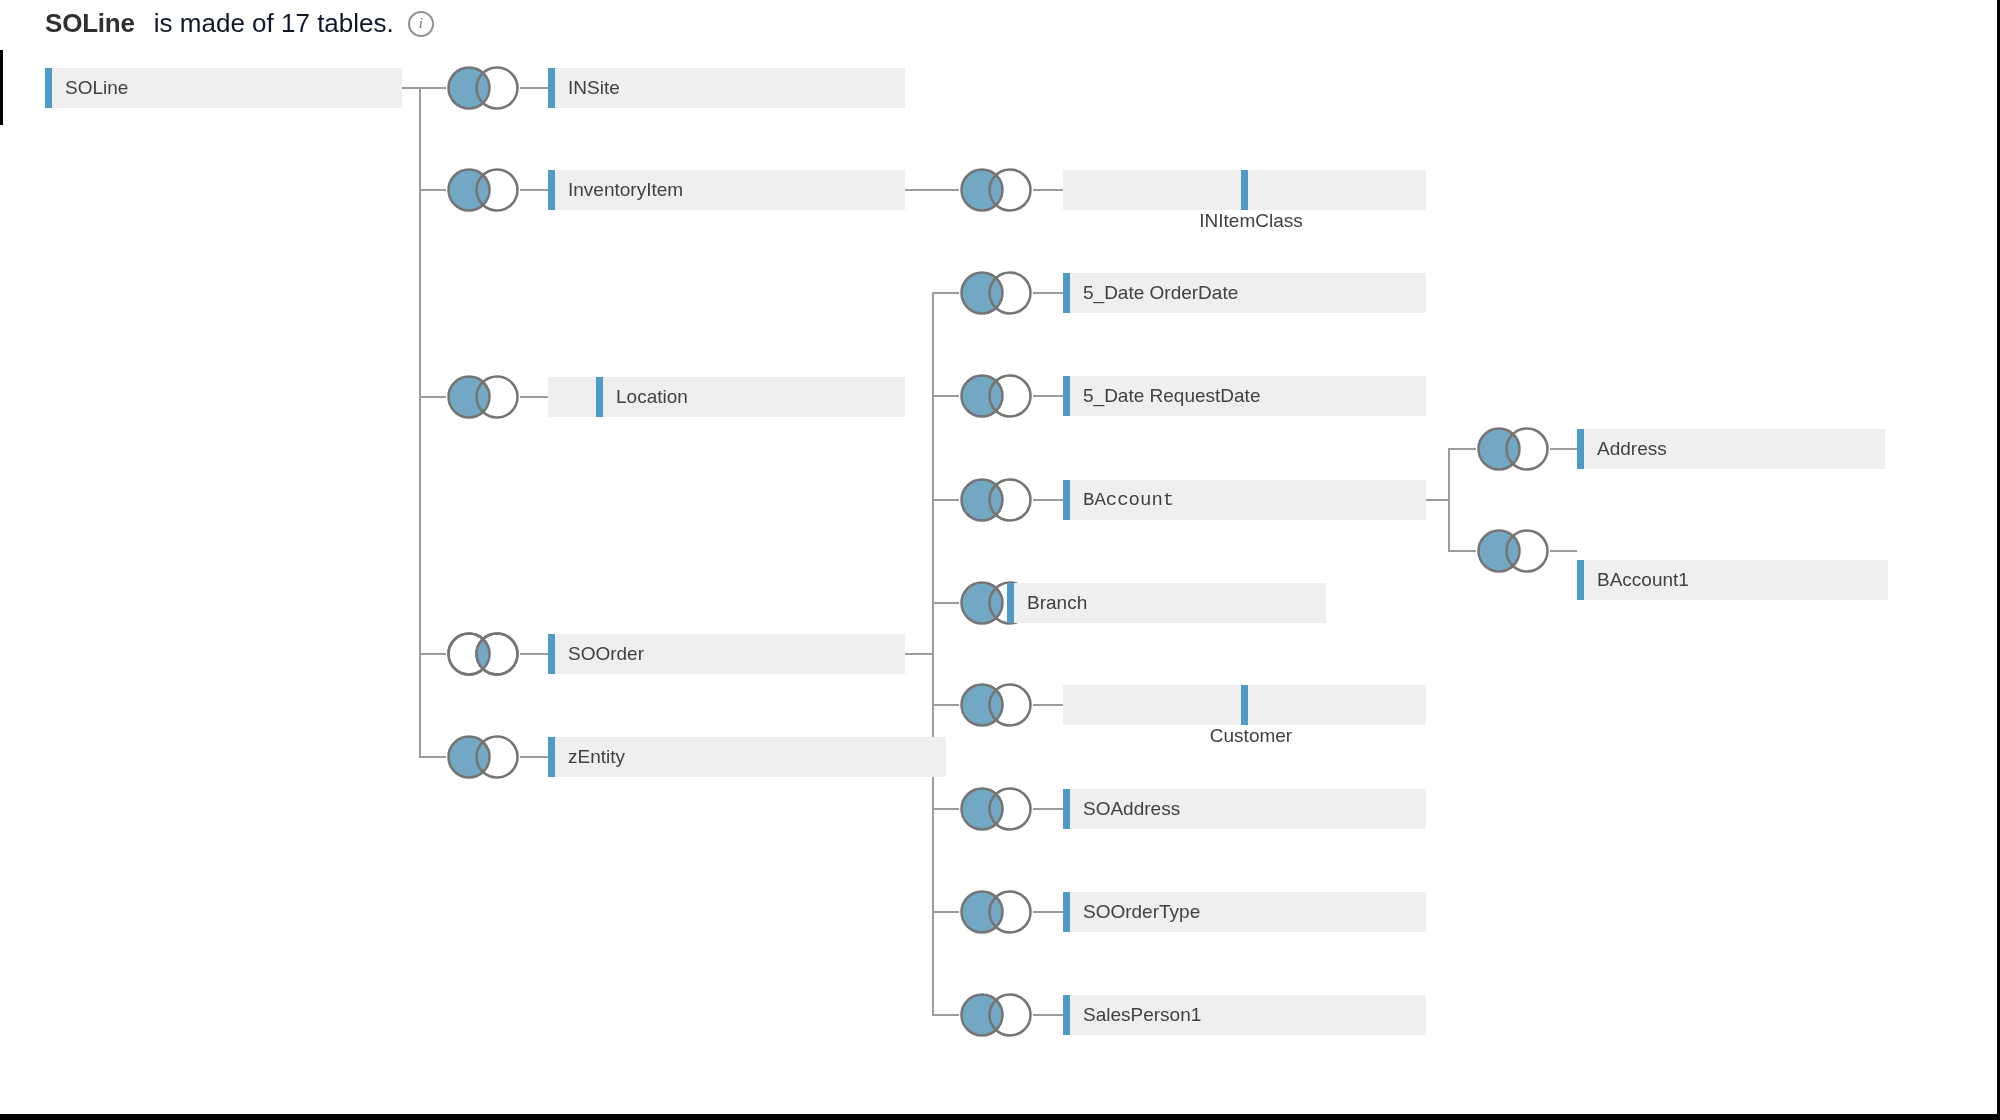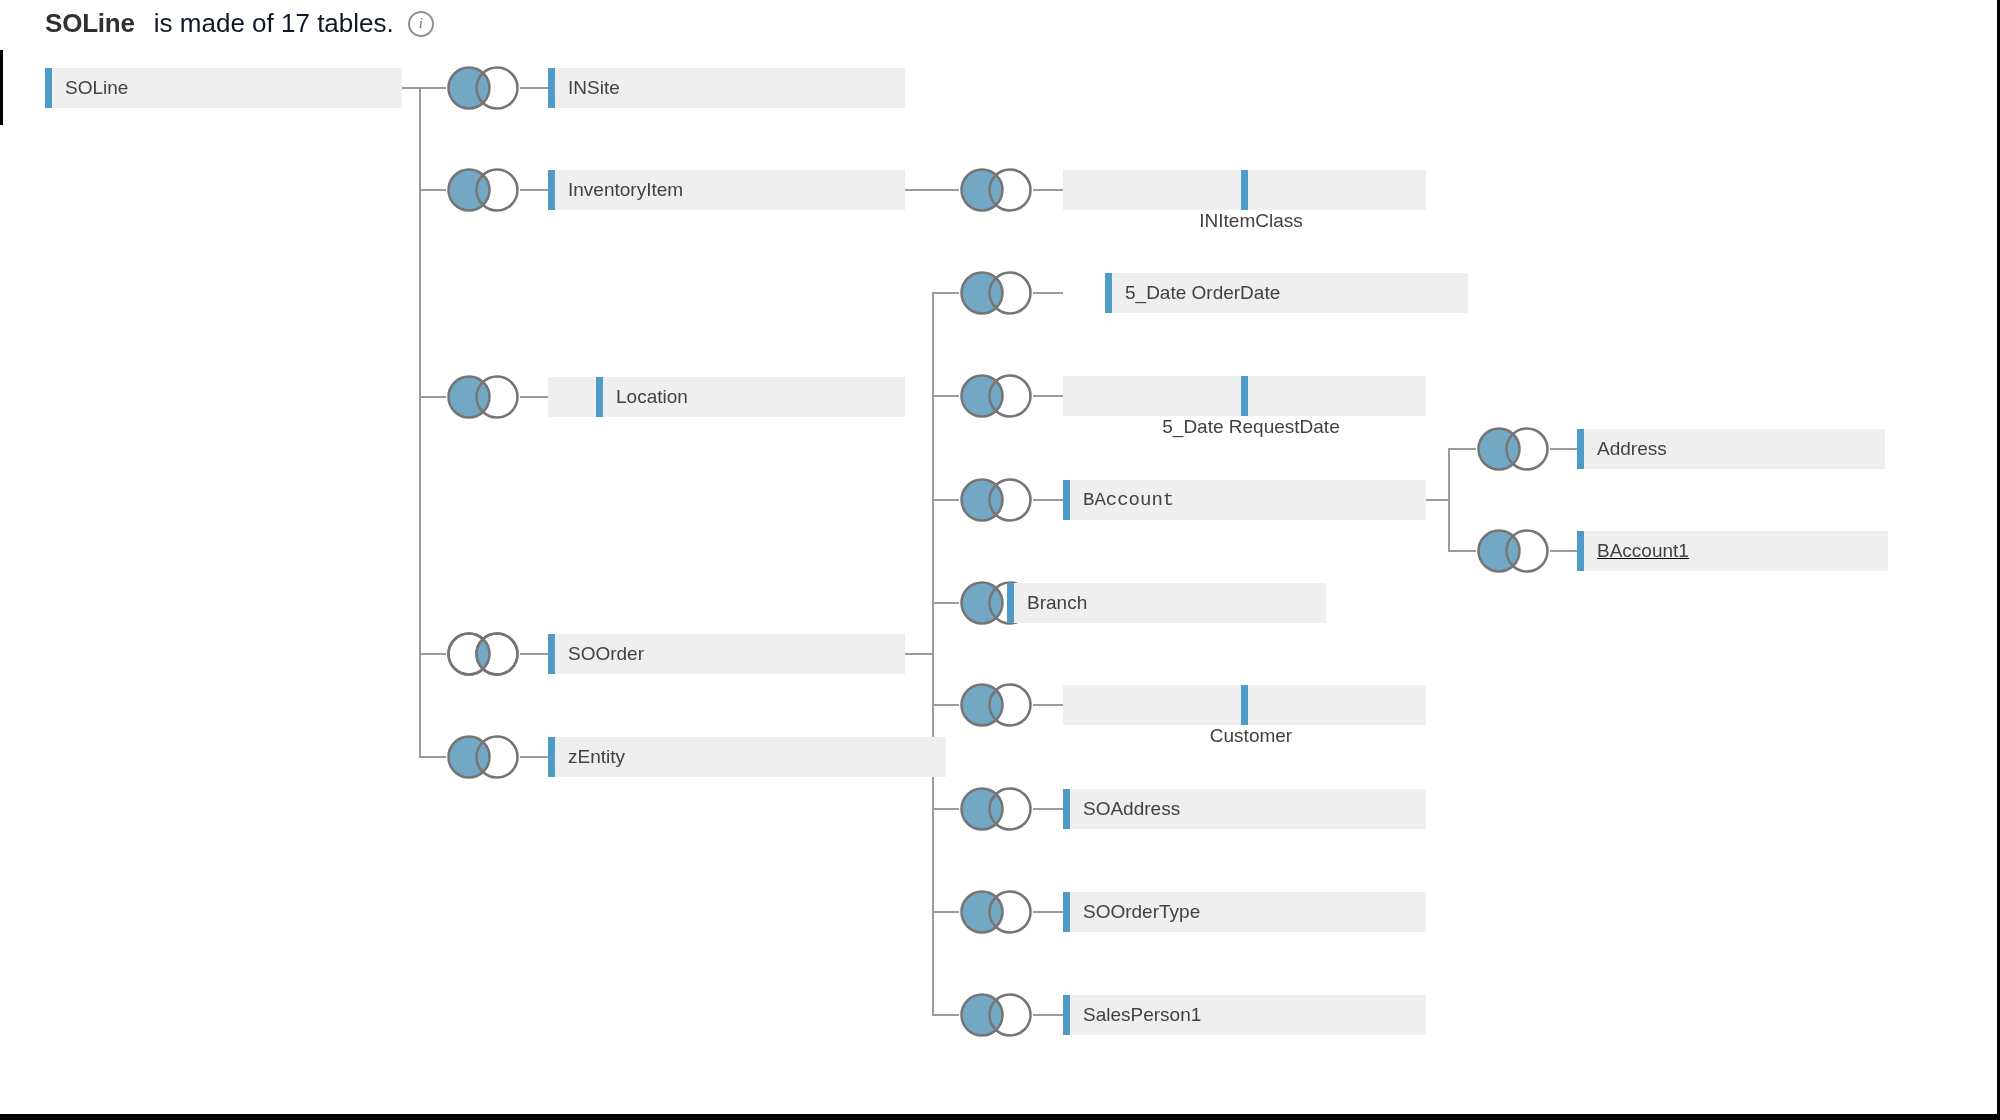--- a/index.html
+++ b/index.html
@@ -191,25 +191,25 @@
     </div>
   <div class="box" style="left:548px;top:737px;width:398px;">
       <span class="accent"></span>
       <span class="lbl">zEntity</span>
     </div>
 
   <div class="box" style="left:1063px;top:170px;width:363px;flex-direction:column;">
       <span class="accent"></span>
       <span class="lbl">INItemClass</span>
     </div>
-  <div class="box" style="left:1063px;top:273px;width:363px;margin-left:42px;">
+  <div class="box" style="left:1063px;top:273px;width:363px;">
       <span class="accent"></span>
       <span class="lbl">5_Date OrderDate</span>
     </div>
-  <div class="box" style="left:1063px;top:376px;width:363px;flex-direction:column;">
+  <div class="box" style="left:1063px;top:376px;width:363px;">
       <span class="accent"></span>
       <span class="lbl">5_Date RequestDate</span>
     </div>
   <div class="box" style="left:1063px;top:480px;width:363px;font-family:Liberation Mono, monospace;">
       <span class="accent"></span>
       <span class="lbl">BAccount</span>
     </div>
   <div class="box" style="left:1007px;top:583px;width:319px;">
       <span class="accent"></span>
       <span class="lbl">Branch</span>
@@ -228,21 +228,21 @@
     </div>
   <div class="box" style="left:1063px;top:995px;width:363px;">
       <span class="accent"></span>
       <span class="lbl">SalesPerson1</span>
     </div>
 
   <div class="box" style="left:1577px;top:429px;width:308px;">
       <span class="accent"></span>
       <span class="lbl">Address</span>
     </div>
-  <div class="box" style="left:1577px;top:531px;width:311px;text-decoration:underline;">
+  <div class="box" style="left:1577px;top:560px;width:311px;">
       <span class="accent"></span>
       <span class="lbl">BAccount1</span>
     </div>
 
   <div class="edge" style="left:0;top:50px;width:3px;height:75px;"></div>
   <div class="edge" style="left:1997px;top:0;width:3px;height:1120px;"></div>
   <div class="edge" style="left:0;top:1114px;width:2000px;height:6px;"></div>
 
 </div>
 

